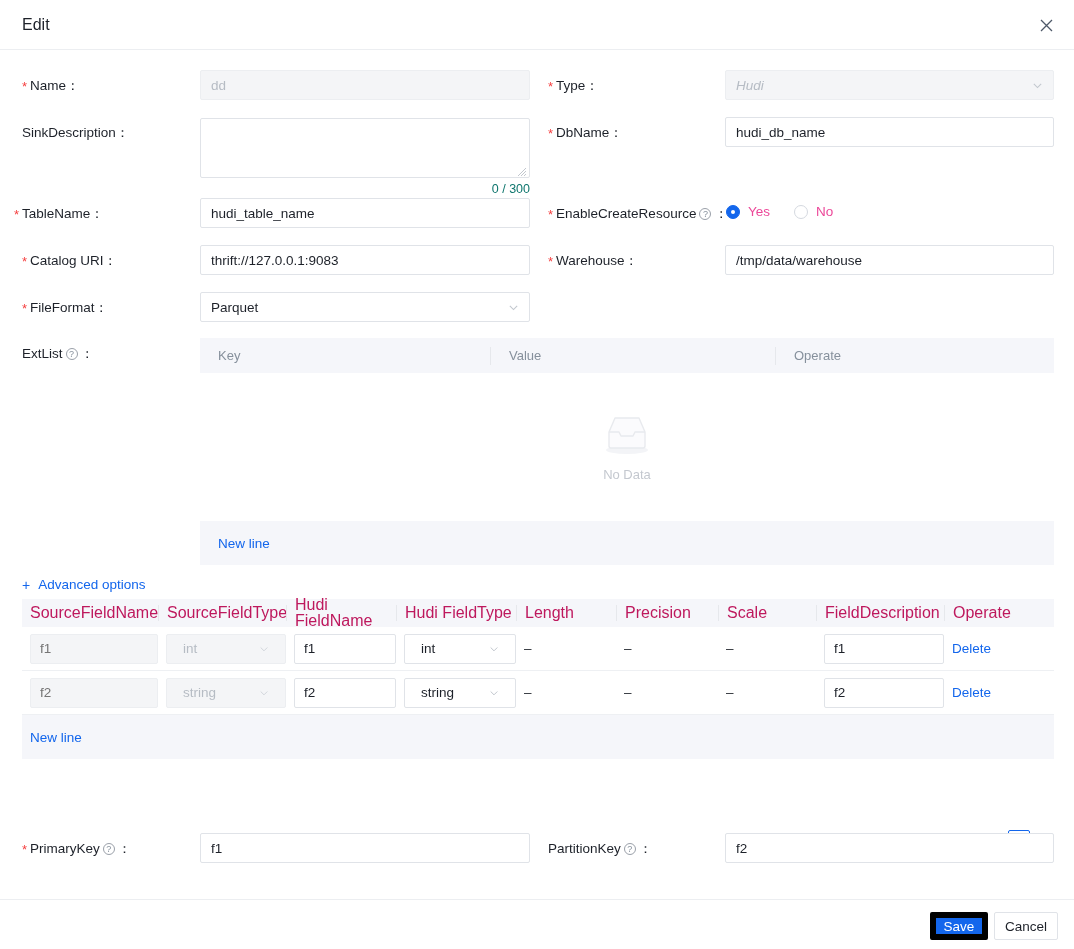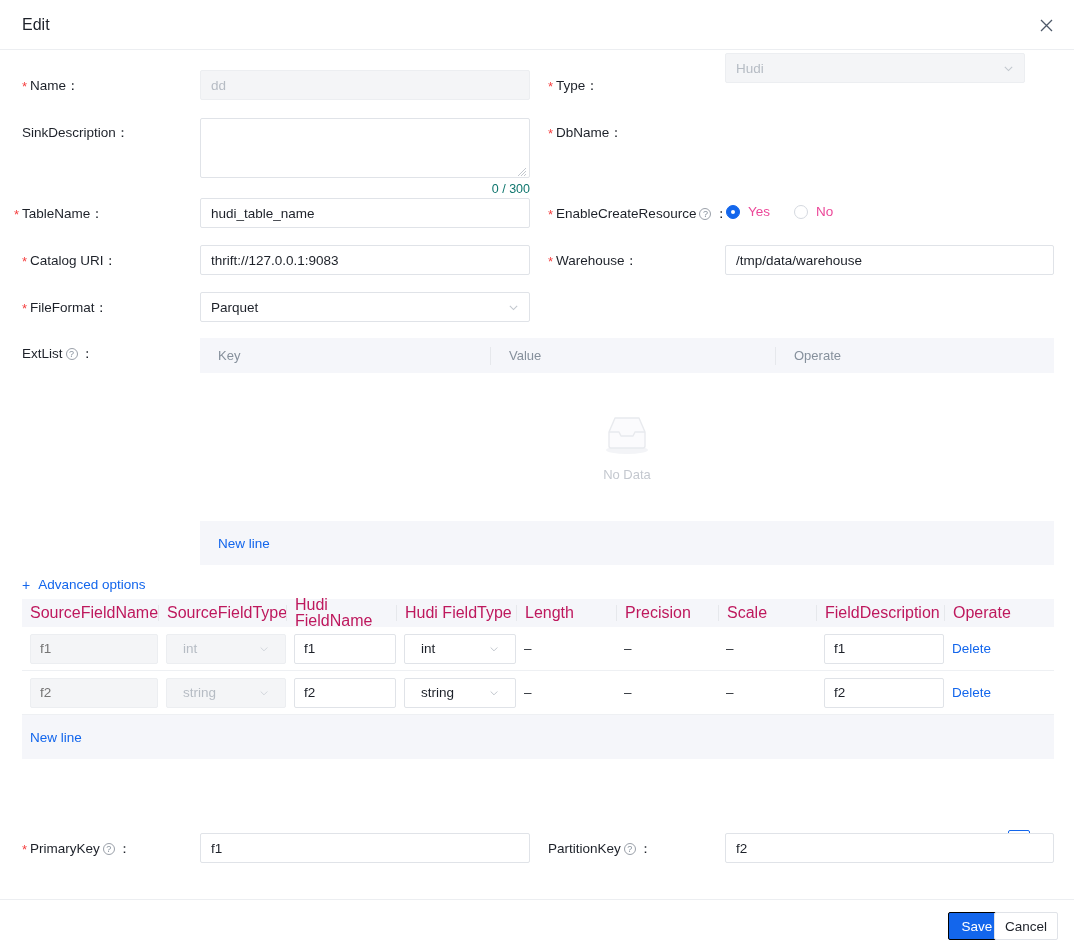--- a/index.html
+++ b/index.html
@@ -263,22 +263,22 @@
   }
   .btn {
     position: absolute; top: 12px;
     height: 28px; border-radius: 2px;
     font-size: 13.5px;
     display: flex; align-items: center; justify-content: center;
     cursor: pointer;
     font-family: "Liberation Sans", sans-serif;
   }
   .btn-primary {
-    right: 68px; width: 58px;
-    background: #1366ec; color: #fff; border: 1px solid #000000;
+    right: 86px; width: 58px;
+    background: #1366ec; color: #fff; border: 6px solid #000000;
   }
   .btn-default {
     right: 16px; width: 64px;
     background: #fff; color: #1d2129; border: 1px solid #e0e3e8;
   }
 </style>
 </head>
 <body>
 
 <div class="dialog">
@@ -295,21 +295,21 @@
   <div class="dlg-body">
 
     <div class="f-label" style="left:22px; top:26px;">
       <span class="req-star">*</span><span>Name</span>：
     </div>
     <input class="inp disabled" style="left: 200px; top: 19px; width: 330px;" readonly="" placeholder="dd">
 
     <div class="f-label" style="left:548px; top:26px;">
       <span class="req-star">*</span><span>Type</span>：
     </div>
-    <div class="sel disabled" style="left:725px; top:2px; width:300px;">
+    <div class="sel disabled" style="left:725px; top:19px; width:329px;font-style:italic;">
       <span>Hudi</span>
       <span class="caret">
         <svg width="11" height="11" viewBox="0 0 12 12">
             <path d="M2 4.2 L6 8.2 L10 4.2" stroke="#c2c7ce" stroke-width="1.2" fill="none"></path>
           </svg>
       </span>
     </div>
 
     <div class="f-label" style="left:22px; top:73px;">
       <span>SinkDescription</span>：
@@ -320,20 +320,21 @@
         <svg width="11" height="11" viewBox="0 0 11 11">
           <path d="M10 2 L2 10 M10 5 L5 10 M10 8 L8 10" stroke="#c2c7ce" stroke-width="1" fill="none"></path>
         </svg>
       </span>
       <div class="ta-counter">0 / 300</div>
     </div>
 
     <div class="f-label" style="left:548px; top:73px;">
       <span class="req-star">*</span><span>DbName</span>：
     </div>
+    <input class="inp" style="left: 725px; top: 66px; width: 329px;" value="hudi_db_name">
 
     <div class="f-label" style="left:14px; top:154px;">
       <span class="req-star">*</span><span>TableName</span>：
     </div>
     <input class="inp" style="left: 200px; top: 147px; width: 330px;" value="hudi_table_name">
 
     <div class="f-label" style="left:548px; top:154px;">
       <span class="req-star">*</span><span>EnableCreateResource</span><span class="help-ico">?</span>：
     </div>
     <div class="radio-grp" style="left:726px; top:153px;">

